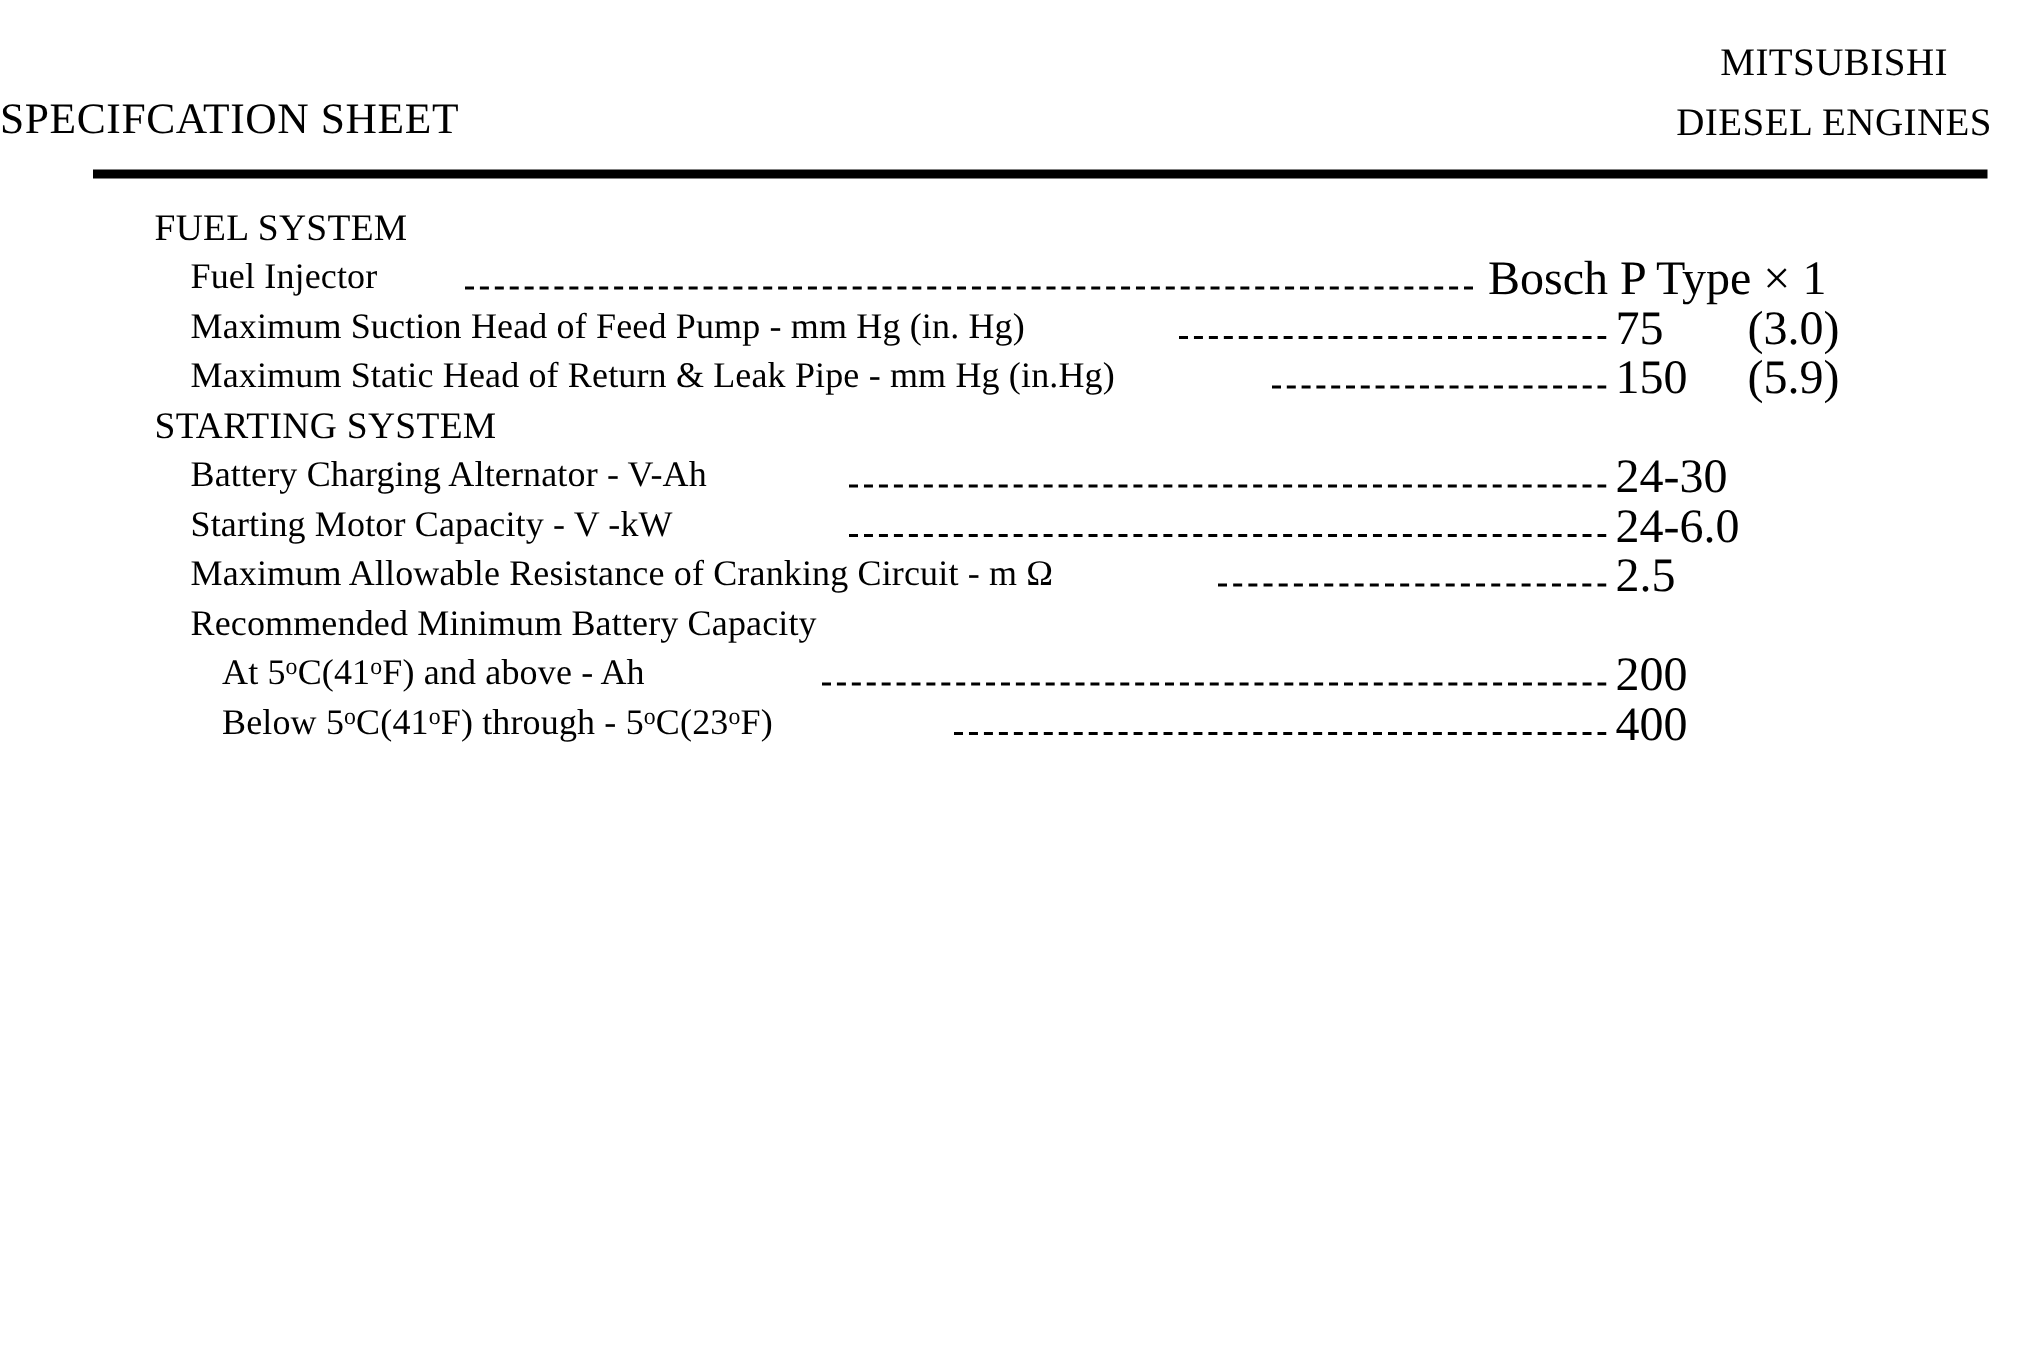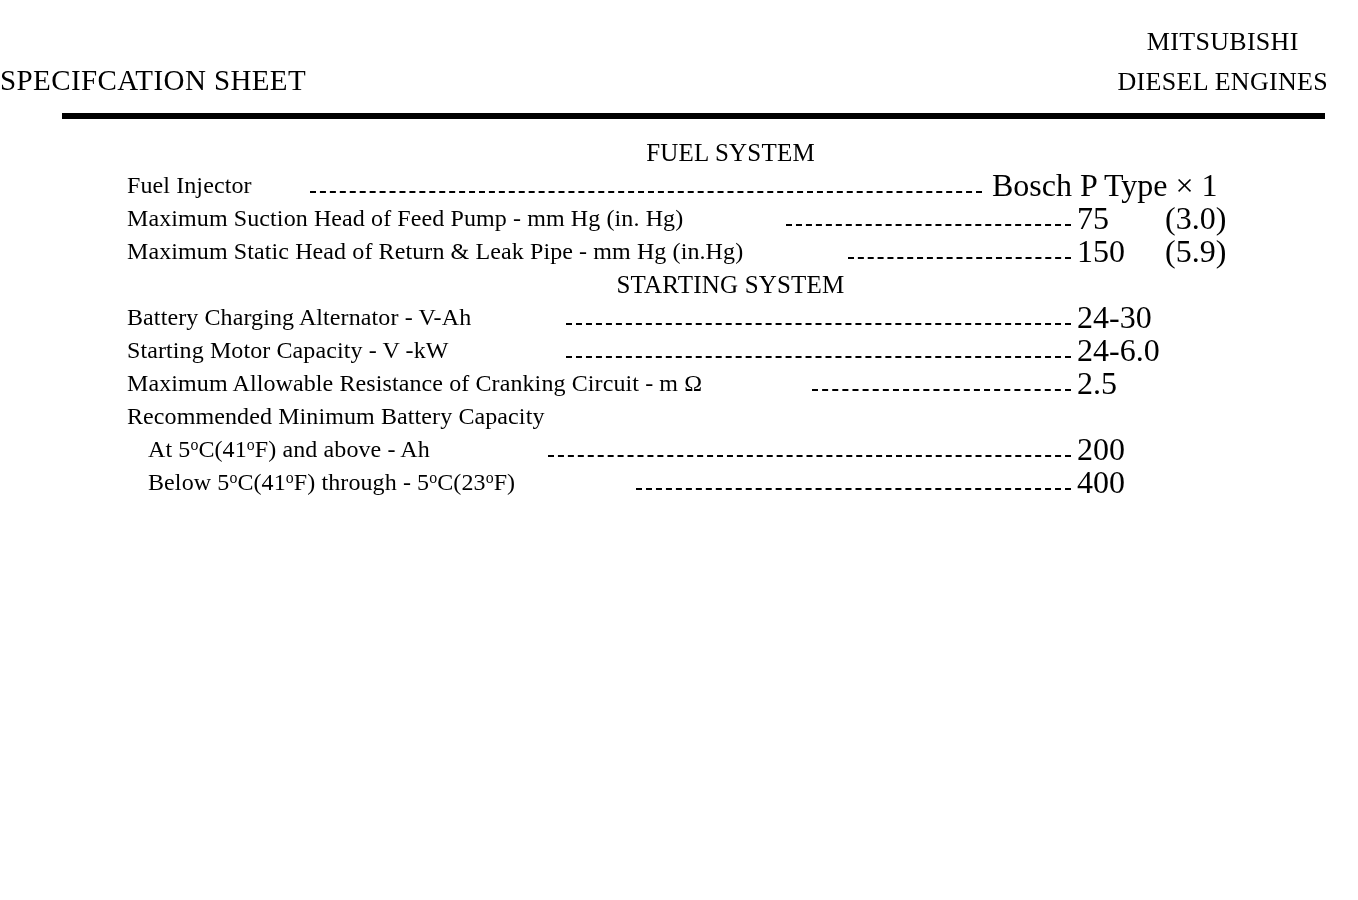--- a/index.html
+++ b/index.html
@@ -55,21 +55,20 @@
     top: 113px;
     width: 1263px;
     height: 6px;
     background: #000000;
   }
 
   
   .sheet {
     position: relative;
     padding-top: 6px;
-    text-align: center;
   }
   .section-title {
     font-size: 25px;
     line-height: 33px;
     padding-left: 103px;
     letter-spacing: 0.2px;
     white-space: nowrap;
   }
 
   .row {

